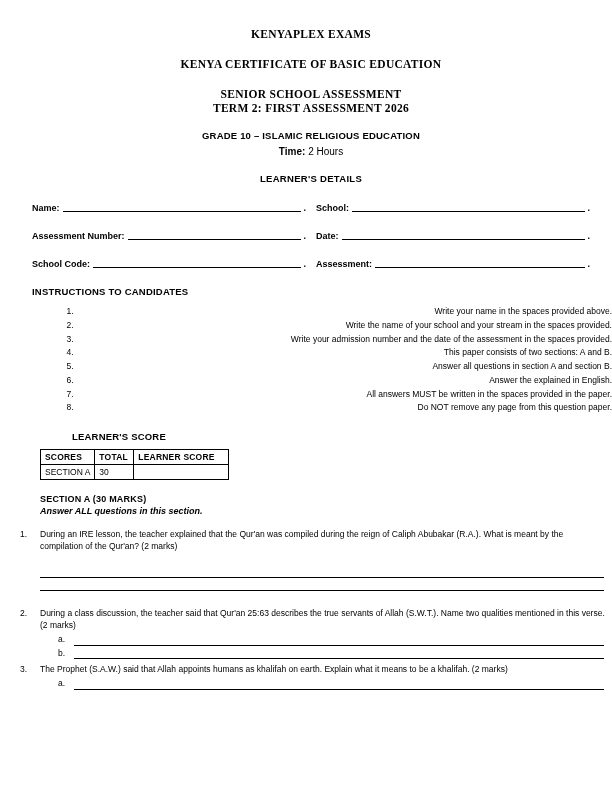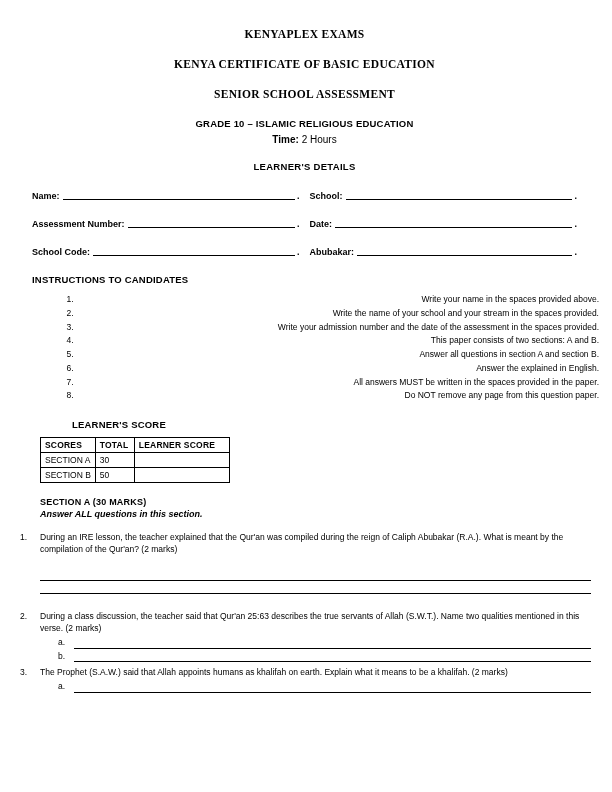--- a/index.html
+++ b/index.html
@@ -12,38 +12,38 @@
     height: 792px;
     font-family: "Liberation Sans", sans-serif;
     color: #000000;
     overflow: hidden;
   }
   .page {
     position: relative;
     width: 612px;
     height: 792px;
     box-sizing: border-box;
-    padding: 28px 13px 0 10px;
+    padding: 28px 0 0 10px;
   }
 
   
   .hdr {
     text-align: center;
   }
   .hdr .line1,
   .hdr .line2,
   .hdr .line3,
   .hdr .line4 {
     font-family: "Liberation Serif", serif;
     font-weight: bold;
     letter-spacing: 0.3px;
   }
   .hdr .line1 { font-size: 11.5px; margin-bottom: 18px; }
   .hdr .line2 { font-size: 11.5px; margin-bottom: 18px; }
-  .hdr .line3 { font-size: 11.5px; margin-bottom: 18px; }
+  .hdr .line3 { font-size: 11.5px; margin-bottom: 2px; }
   .hdr .line4 { font-size: 11.5px; margin-bottom: 16px; }
 
   .hdr .grade {
     font-size: 9.5px;
     font-weight: bold;
     letter-spacing: 0.2px;
     margin-bottom: 5px;
   }
   .hdr .time {
     font-size: 10px;
@@ -207,20 +207,21 @@
 </style>
 </head>
 <body>
 
 <div class="page">
 
   <div class="hdr">
     <div class="line1">KENYAPLEX EXAMS</div>
     <div class="line2">KENYA CERTIFICATE OF BASIC EDUCATION</div>
     <div class="line3">SENIOR SCHOOL ASSESSMENT</div>
+    <div class="line4">TERM 2: FIRST ASSESSMENT 2026</div>
     <div class="grade">GRADE 10 – ISLAMIC RELIGIOUS EDUCATION</div>
     <div class="time">
       <b>Time:</b>
       <span>2 Hours</span>
     </div>
     <div class="learner-details">LEARNER'S DETAILS</div>
   </div>
 
   <div class="fields">
 
@@ -250,21 +251,21 @@
       </div>
     </div>
 
     <div class="fieldrow">
       <div class="cell">
         <span class="lbl">School Code:</span>
         <span class="dots"></span>
         <span class="period">.</span>
       </div>
       <div class="cell right">
-        <span class="lbl">Abubakar:</span>
+        <span class="lbl">Assessment:</span>
         <span class="dots"></span>
         <span class="period">.</span>
       </div>
     </div>
 
   </div>
 
   <div class="sec-title">INSTRUCTIONS TO CANDIDATES</div>
   <ol class="instructions">
     <li>Write your name in the spaces provided above.</li>
@@ -285,25 +286,20 @@
         <th class="c-total">TOTAL</th>
         <th>LEARNER SCORE</th>
       </tr>
     </thead>
     <tbody>
       <tr>
         <td>SECTION A</td>
         <td>30</td>
         <td class="empty"></td>
       </tr>
-      <tr>
-        <td>SECTION B</td>
-        <td>50</td>
-        <td class="empty"></td>
-      </tr>
     </tbody>
   </table>
 
   <div class="sectionA">
     <div class="title">SECTION A (30 MARKS)</div>
     <div class="sub">Answer ALL questions in this section.</div>
   </div>
 
   <div class="qlist">
 

